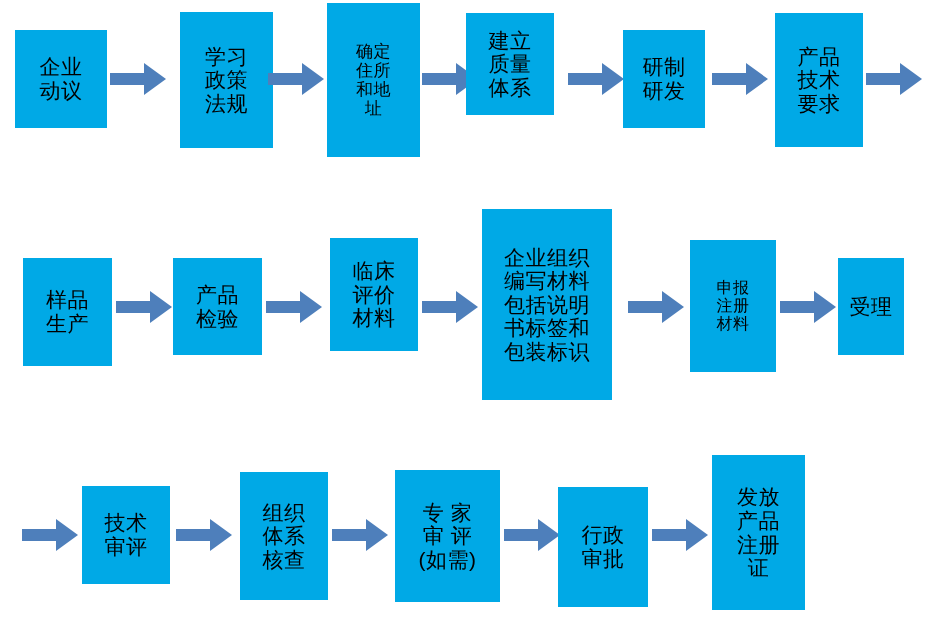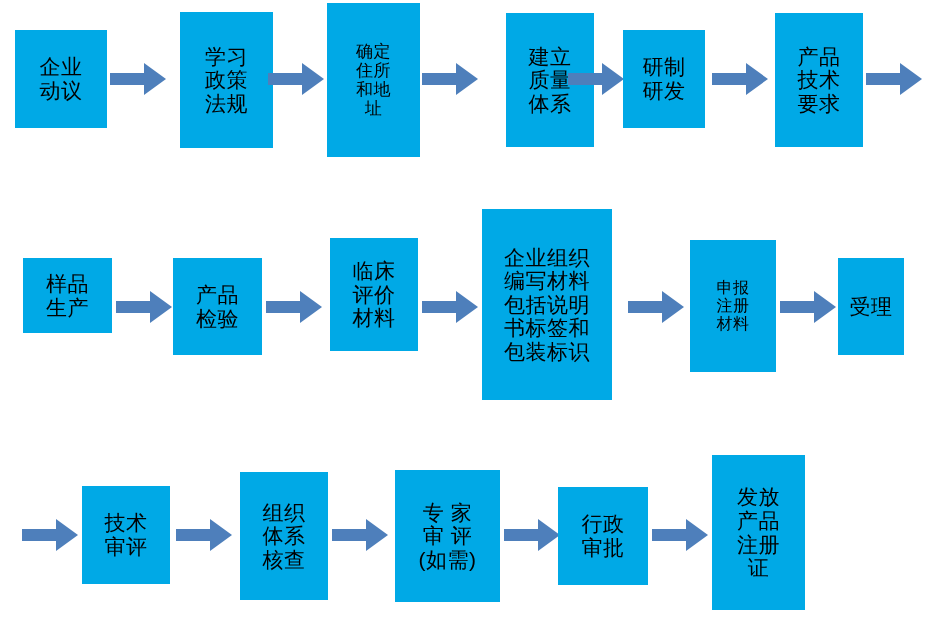--- a/index.html
+++ b/index.html
@@ -70,21 +70,21 @@
 和地
 址</span>
   </div>
 
   <div class="arrow" style="left:422px;top:62px;width:56px;height:34px;">
     <svg viewBox="0 0 56 34" preserveAspectRatio="none">
         <path d="M0 11 L34 11 L34 1 L56 17 L34 33 L34 23 L0 23 Z"></path>
       </svg>
   </div>
 
-  <div class="node" style="left:506px;top:13px;width:88px;height:134px;font-size:21px;">
+  <div class="node" style="left:466px;top:13px;width:88px;height:102px;font-size:21px;">
     <span class="lbl">建立
 质量
 体系</span>
   </div>
 
   <div class="arrow" style="left:568px;top:62px;width:56px;height:34px;">
     <svg viewBox="0 0 56 34" preserveAspectRatio="none">
         <path d="M0 11 L34 11 L34 1 L56 17 L34 33 L34 23 L0 23 Z"></path>
       </svg>
   </div>
@@ -105,21 +105,21 @@
 技术
 要求</span>
   </div>
 
   <div class="arrow" style="left:866px;top:62px;width:56px;height:34px;">
     <svg viewBox="0 0 56 34" preserveAspectRatio="none">
         <path d="M0 11 L34 11 L34 1 L56 17 L34 33 L34 23 L0 23 Z"></path>
       </svg>
   </div>
 
-  <div class="node" style="left:23px;top:258px;width:89px;height:75px;font-size:21px;">
+  <div class="node" style="left:23px;top:258px;width:89px;height:108px;font-size:21px;">
     <span class="lbl">样品
 生产</span>
   </div>
 
   <div class="arrow" style="left:116px;top:290px;width:56px;height:34px;">
     <svg viewBox="0 0 56 34" preserveAspectRatio="none">
         <path d="M0 11 L34 11 L34 1 L56 17 L34 33 L34 23 L0 23 Z"></path>
       </svg>
   </div>
 
@@ -210,21 +210,21 @@
 审  评
 (如需)</span>
   </div>
 
   <div class="arrow" style="left:504px;top:518px;width:56px;height:34px;">
     <svg viewBox="0 0 56 34" preserveAspectRatio="none">
         <path d="M0 11 L34 11 L34 1 L56 17 L34 33 L34 23 L0 23 Z"></path>
       </svg>
   </div>
 
-  <div class="node" style="left:558px;top:487px;width:90px;height:98px;font-size:21px;">
+  <div class="node" style="left:558px;top:487px;width:90px;height:120px;font-size:21px;">
     <span class="lbl">行政
 审批</span>
   </div>
 
   <div class="arrow" style="left:652px;top:518px;width:56px;height:34px;">
     <svg viewBox="0 0 56 34" preserveAspectRatio="none">
         <path d="M0 11 L34 11 L34 1 L56 17 L34 33 L34 23 L0 23 Z"></path>
       </svg>
   </div>
 

